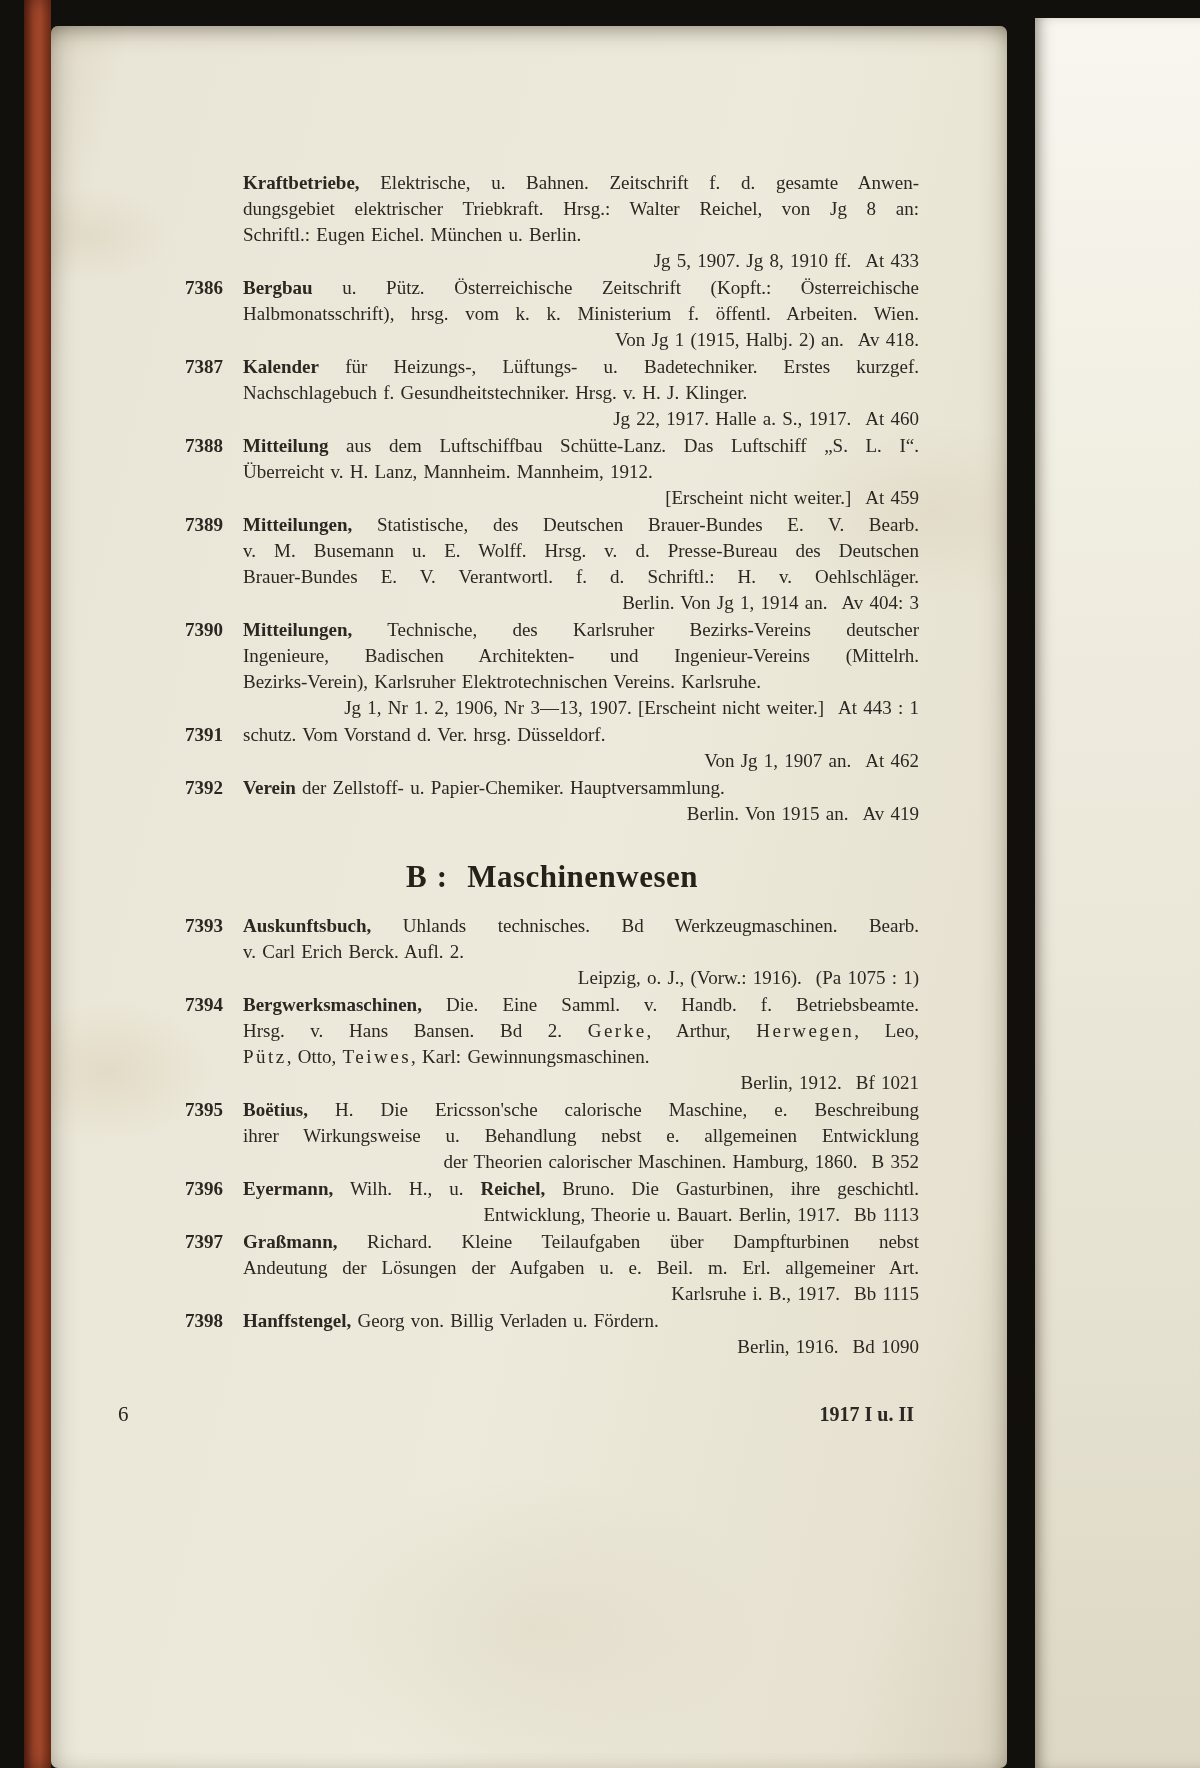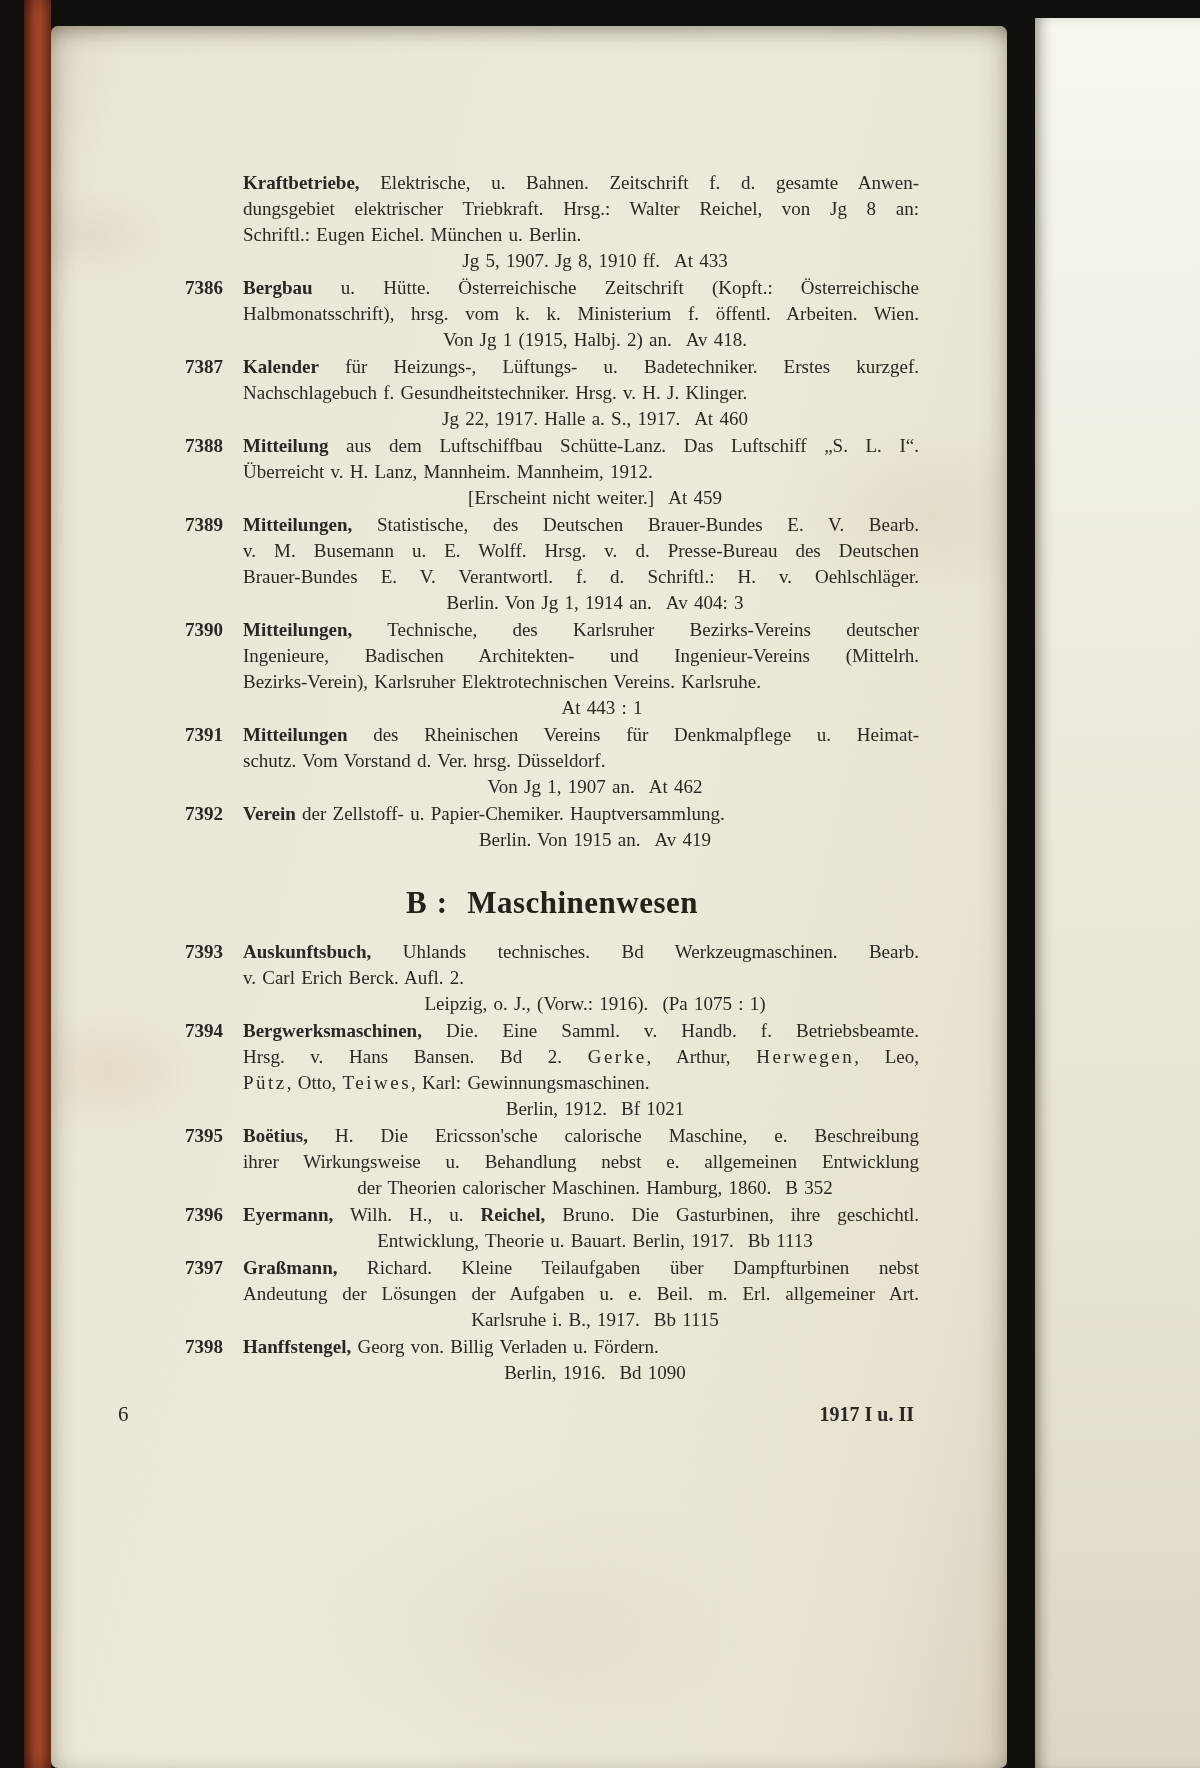--- a/index.html
+++ b/index.html
@@ -38,21 +38,21 @@
   .text-block {
     position:absolute; z-index:1; left:134px; top:144px; width:734px;
     font-size:19px; line-height:26px; color:#2c2722; word-spacing:1.5px;
   }
   .entry { display:flex; align-items:flex-start; margin-bottom:1px; }
   .num { flex:0 0 58px; width:58px; font-weight:bold; }
   .ebody { flex:1 1 auto; min-width:0; }
   .line { display:block; }
   .line .ltext { display:block; }
   .line.just .ltext { text-align:justify; text-align-last:justify; }
-  .line.tail { display:flex; justify-content:center; align-items:baseline;margin-left:28px; }
+  .line.tail { display:flex; justify-content:flex-end; align-items:baseline;margin-left:28px; }
   .line.tail .ltext { display:inline; }
   .mark { white-space:nowrap; padding-left:14px; }
   .hw { font-weight:bold; }
   .spaced { letter-spacing:2.5px; }
   .section-heading {
     text-align:center; font-size:31px; line-height:40px; font-weight:bold;
     letter-spacing:.5px; color:#262119; white-space:pre;
     margin:30px 0 16px 0;
   }
   .page-footer {
@@ -86,21 +86,21 @@
             <div class="line tail">
               <span class="ltext"><span>Jg 5, 1907. Jg 8, 1910 ff.</span></span>
               <span class="mark">At 433</span>
             </div>
           </div>
         </div>
         <div class="entry">
           <span class="num">7386</span>
           <div class="ebody">
             <div class="line just">
-              <span class="ltext"><span class="hw">Bergbau</span><span> u. Hütte. Österreichische Zeitschrift (Kopft.: Österreichische</span></span>
+              <span class="ltext"><span class="hw">Bergbau</span><span> u. Pütz. Österreichische Zeitschrift (Kopft.: Österreichische</span></span>
             </div>
             <div class="line just">
               <span class="ltext"><span>Halbmonatsschrift), hrsg. vom k. k. Ministerium f. öffentl. Arbeiten. Wien.</span></span>
             </div>
             <div class="line tail">
               <span class="ltext"><span>Von Jg 1 (1915, Halbj. 2) an.</span></span>
               <span class="mark">Av 418.</span>
             </div>
           </div>
         </div>
@@ -158,30 +158,28 @@
             <div class="line just">
               <span class="ltext"><span class="hw">Mitteilungen,</span><span> Technische, des Karlsruher Bezirks-Vereins deutscher</span></span>
             </div>
             <div class="line just">
               <span class="ltext"><span>Ingenieure, Badischen Architekten- und Ingenieur-Vereins (Mittelrh.</span></span>
             </div>
             <div class="line">
               <span class="ltext"><span>Bezirks-Verein), Karlsruher Elektrotechnischen Vereins. Karlsruhe.</span></span>
             </div>
             <div class="line tail">
+              <span class="ltext"><span>Jg 1, Nr 1. 2, 1906, Nr 3—13, 1907. [Erscheint nicht weiter.]</span></span>
               <span class="mark">At 443 : 1</span>
             </div>
           </div>
         </div>
         <div class="entry">
           <span class="num">7391</span>
           <div class="ebody">
-            <div class="line just">
-              <span class="ltext"><span class="hw">Mitteilungen</span><span> des Rheinischen Vereins für Denkmalpflege u. Heimat-</span></span>
-            </div>
             <div class="line">
               <span class="ltext"><span>schutz. Vom Vorstand d. Ver. hrsg. Düsseldorf.</span></span>
             </div>
             <div class="line tail">
               <span class="ltext"><span>Von Jg 1, 1907 an.</span></span>
               <span class="mark">At 462</span>
             </div>
           </div>
         </div>
         <div class="entry">

